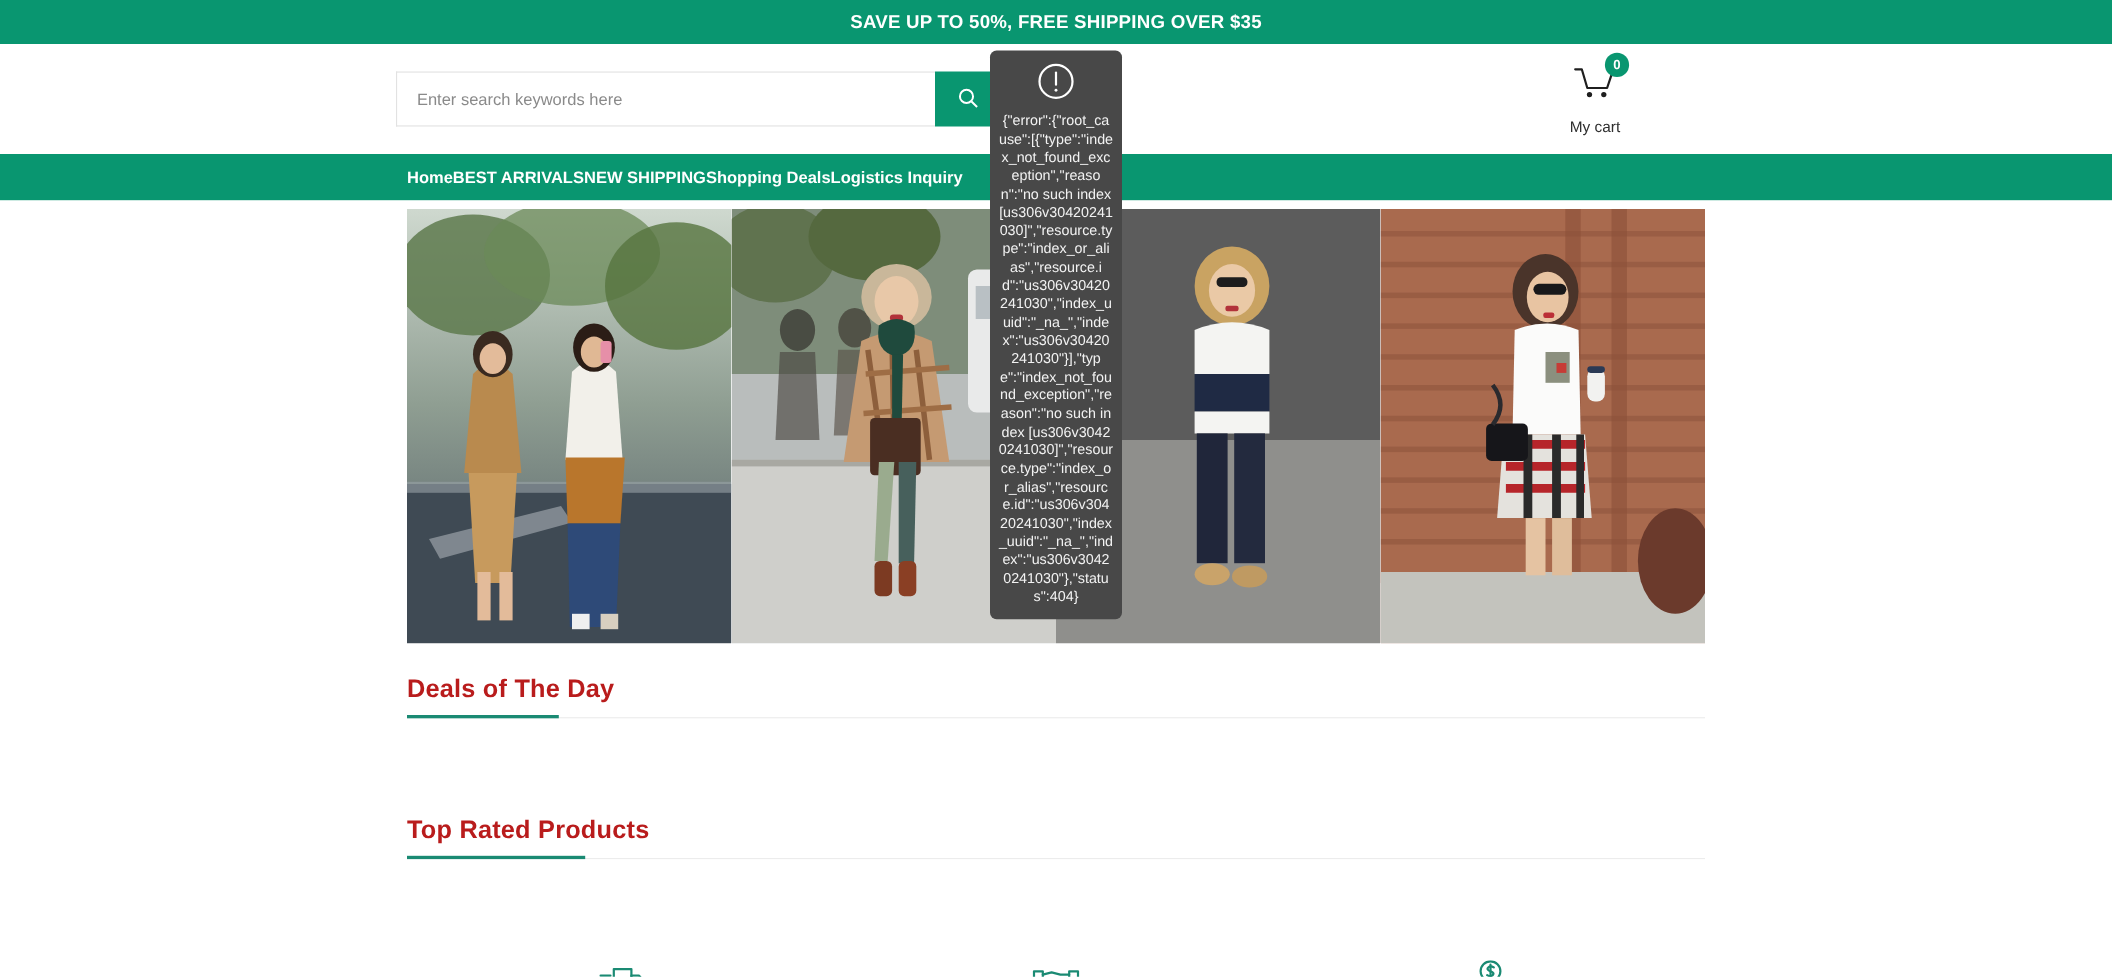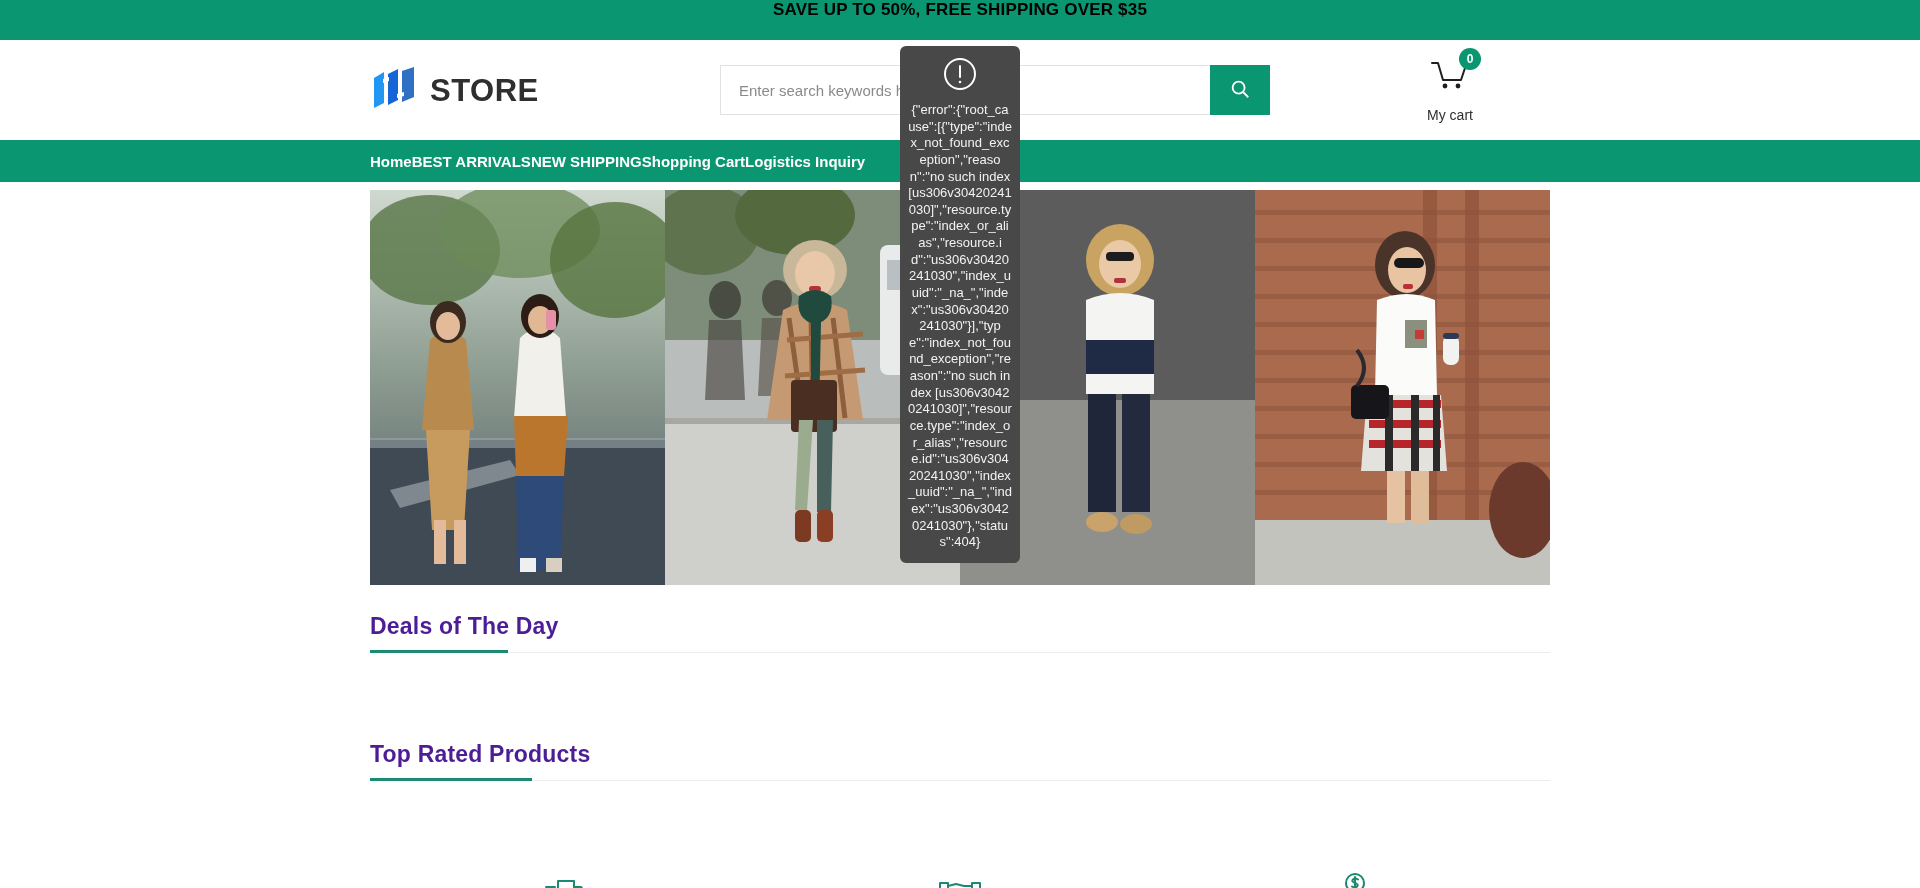--- a/index.html
+++ b/index.html
@@ -9,23 +9,23 @@
     height: 888px;
     overflow: hidden;
     background: #ffffff;
     font-family: "Liberation Sans", sans-serif;
   }
 
   
   .promo-bar {
     height: 40px;
     background: #099670;
-    color: #000000;
-    display: flex;
-    align-items: flex-start;
+    color: #ffffff;
+    display: flex;
+    align-items: center;
     justify-content: center;
     font-size: 17px;
     font-weight: 700;
     letter-spacing: 0.2px;
   }
 
   
   .header {
     height: 100px;
     background: #ffffff;
@@ -158,21 +158,21 @@
   }
   .section-head {
     position: relative;
     padding-bottom: 12px;
     border-bottom: 1px solid #ececec;
     margin-top: 28px;
   }
   .section-title {
     font-size: 23px;
     font-weight: 800;
-    color: #4c1d95;
+    color: #b91c1c;
     display: inline-block;
     letter-spacing: 0.2px;
   }
   .section-head::after {
     content: "";
     position: absolute;
     left: 0;
     bottom: -1px;
     height: 3px;
     background: #1a8a73;
@@ -219,32 +219,20 @@
 </head>
 <body>
 
 <div class="promo-bar">
   <span>SAVE UP TO 50%, FREE SHIPPING OVER $35</span>
 </div>
 
 <div class="header">
   <div class="header-inner">
 
-    <div class="logo">
-      <span class="logo-mark">
-        <svg width="58" height="46" viewBox="0 0 58 46">
-          <path d="M4 13 L14 7 L14 38 L4 43 Z" fill="#2196f3"></path>
-          <path d="M18 9 L28 4 L28 35 L18 40 Z" fill="#1565d8"></path>
-          <path d="M32 6 L44 2 L44 32 L32 37 Z" fill="#2f6fc4"></path>
-          <path d="M13 14 L19 12 L19 16 L13 18 Z" fill="#ffffff"></path>
-          <path d="M27 29 L34 27 L34 31 L27 33 Z" fill="#ffffff"></path>
-        </svg>
-      </span>
-      <span class="logo-text">STORE</span>
-    </div>
 
     <div class="search-wrap">
       <input class="search-input" type="text" placeholder="Enter search keywords here" style="">
       <button class="search-btn">
         <span>
           <svg width="22" height="22" viewBox="0 0 24 24" fill="none" stroke="#ffffff" stroke-width="2">
             <circle cx="10.5" cy="10.5" r="6.5"></circle>
             <line x1="15.5" y1="15.5" x2="21" y2="21"></line>
           </svg>
         </span>
@@ -266,21 +254,21 @@
     </div>
 
   </div>
 </div>
 
 <div class="nav-bar">
   <div class="nav-inner">
     <a class="nav-item" href="#">Home</a>
     <a class="nav-item" href="#">BEST ARRIVALS</a>
     <a class="nav-item" href="#">NEW SHIPPING</a>
-    <a class="nav-item" href="#">Shopping Cart</a>
+    <a class="nav-item" href="#">Shopping Deals</a>
     <a class="nav-item" href="#">Logistics Inquiry</a>
   </div>
 </div>
 
 <div class="hero">
 
   <div class="hero-slide">
     <svg viewBox="0 0 295 395" preserveAspectRatio="xMidYMid slice">
       <defs>
         <linearGradient id="g1" x1="0" y1="0" x2="0" y2="1">

